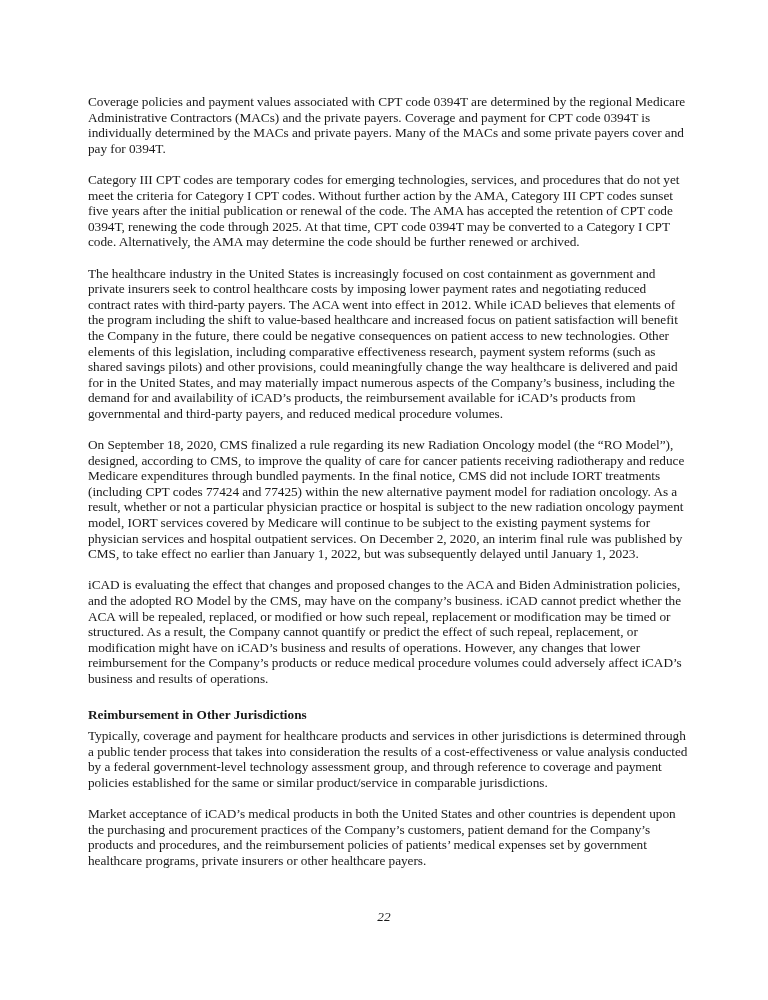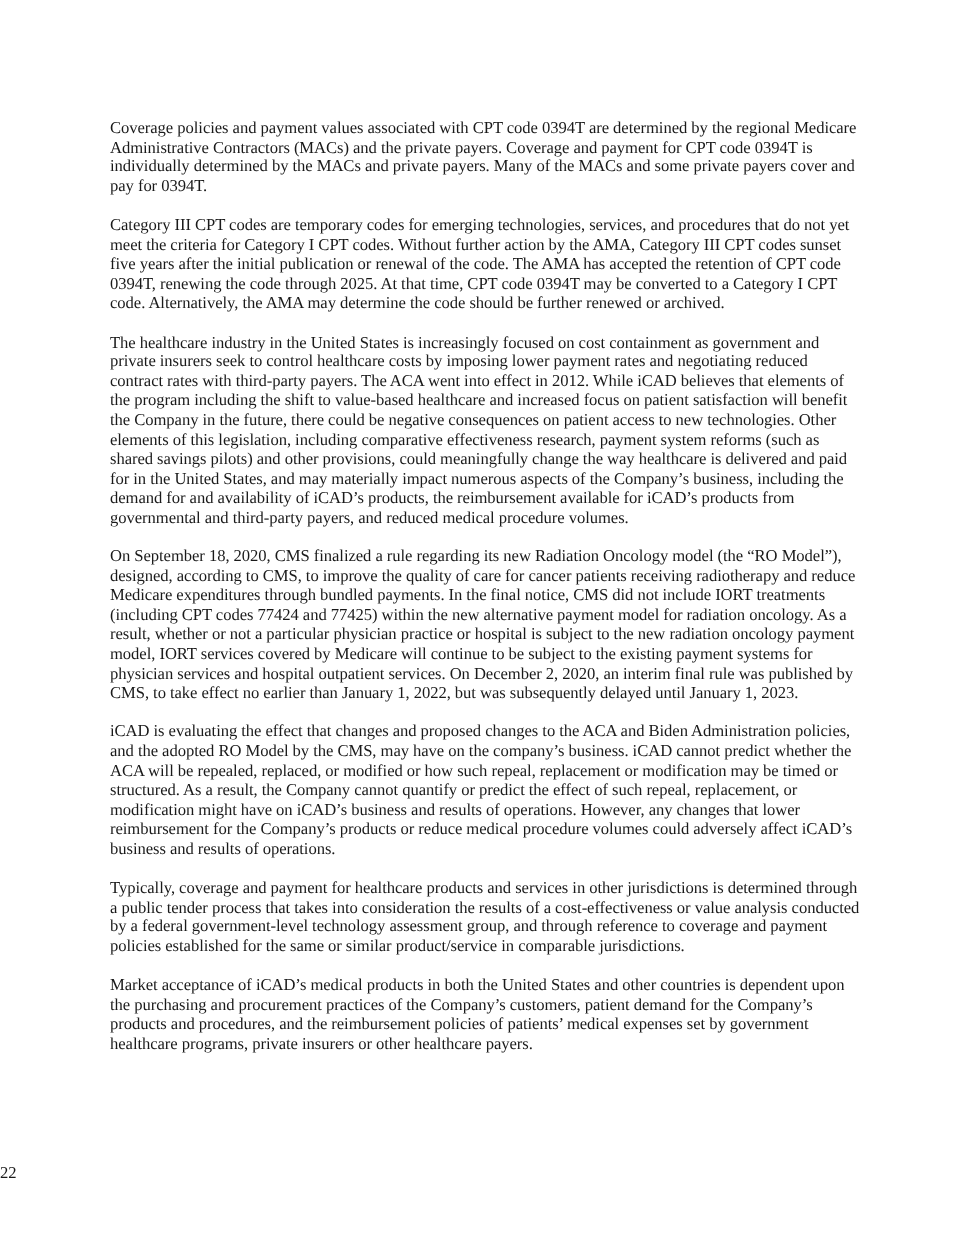--- a/index.html
+++ b/index.html
@@ -28,36 +28,38 @@
       letter-spacing: -0.05px;
     }
     .heading {
       font-size: 13.3px;
       line-height: 15.6px;
       font-weight: bold;
       margin: 20px 0 6px 0;
     }
     .page-number {
       position: absolute;
-      top: 930px;
+      top: 909px;
       left: 0;
       width: 768px;
-      text-align: left;
+      text-align: center;
       font-size: 13.3px;
       line-height: 16px;
+      font-style: italic;
     }
   </style>
 </head>
 <body>
 
 <div class="page">
   <p class="para">Coverage policies and payment values associated with CPT code 0394T are determined by the regional Medicare Administrative Contractors (MACs) and the private payers. Coverage and payment for CPT code 0394T is individually determined by the MACs and private payers. Many of the MACs and some private payers cover and pay for 0394T.</p>
   <p class="para">Category III CPT codes are temporary codes for emerging technologies, services, and procedures that do not yet meet the criteria for Category I CPT codes. Without further action by the AMA, Category III CPT codes sunset five years after the initial publication or renewal of the code. The AMA has accepted the retention of CPT code 0394T, renewing the code through 2025. At that time, CPT code 0394T may be converted to a Category I CPT code. Alternatively, the AMA may determine the code should be further renewed or archived.</p>
   <p class="para">The healthcare industry in the United States is increasingly focused on cost containment as government and private insurers seek to control healthcare costs by imposing lower payment rates and negotiating reduced contract rates with third-party payers. The ACA went into effect in 2012. While iCAD believes that elements of the program including the shift to value-based healthcare and increased focus on patient satisfaction will benefit the Company in the future, there could be negative consequences on patient access to new technologies. Other elements of this legislation, including comparative effectiveness research, payment system reforms (such as shared savings pilots) and other provisions, could meaningfully change the way healthcare is delivered and paid for in the United States, and may materially impact numerous aspects of the Company’s business, including the demand for and availability of iCAD’s products, the reimbursement available for iCAD’s products from governmental and third-party payers, and reduced medical procedure volumes.</p>
   <p class="para">On September 18, 2020, CMS finalized a rule regarding its new Radiation Oncology model (the “RO Model”), designed, according to CMS, to improve the quality of care for cancer patients receiving radiotherapy and reduce Medicare expenditures through bundled payments. In the final notice, CMS did not include IORT treatments (including CPT codes 77424 and 77425) within the new alternative payment model for radiation oncology. As a result, whether or not a particular physician practice or hospital is subject to the new radiation oncology payment model, IORT services covered by Medicare will continue to be subject to the existing payment systems for physician services and hospital outpatient services. On December 2, 2020, an interim final rule was published by CMS, to take effect no earlier than January 1, 2022, but was subsequently delayed until January 1, 2023.</p>
   <p class="para">iCAD is evaluating the effect that changes and proposed changes to the ACA and Biden Administration policies, and the adopted RO Model by the CMS, may have on the company’s business. iCAD cannot predict whether the ACA will be repealed, replaced, or modified or how such repeal, replacement or modification may be timed or structured. As a result, the Company cannot quantify or predict the effect of such repeal, replacement, or modification might have on iCAD’s business and results of operations. However, any changes that lower reimbursement for the Company’s products or reduce medical procedure volumes could adversely affect iCAD’s business and results of operations.</p>
 
+  <h3 class="heading">Reimbursement in Other Jurisdictions</h3>
 
   <p class="para">Typically, coverage and payment for healthcare products and services in other jurisdictions is determined through a public tender process that takes into consideration the results of a cost-effectiveness or value analysis conducted by a federal government-level technology assessment group, and through reference to coverage and payment policies established for the same or similar product/service in comparable jurisdictions.</p>
   <p class="para">Market acceptance of iCAD’s medical products in both the United States and other countries is dependent upon the purchasing and procurement practices of the Company’s customers, patient demand for the Company’s products and procedures, and the reimbursement policies of patients’ medical expenses set by government healthcare programs, private insurers or other healthcare payers.</p>
 </div>
 
 <div class="page-number">22</div>
 
 </body></html>

